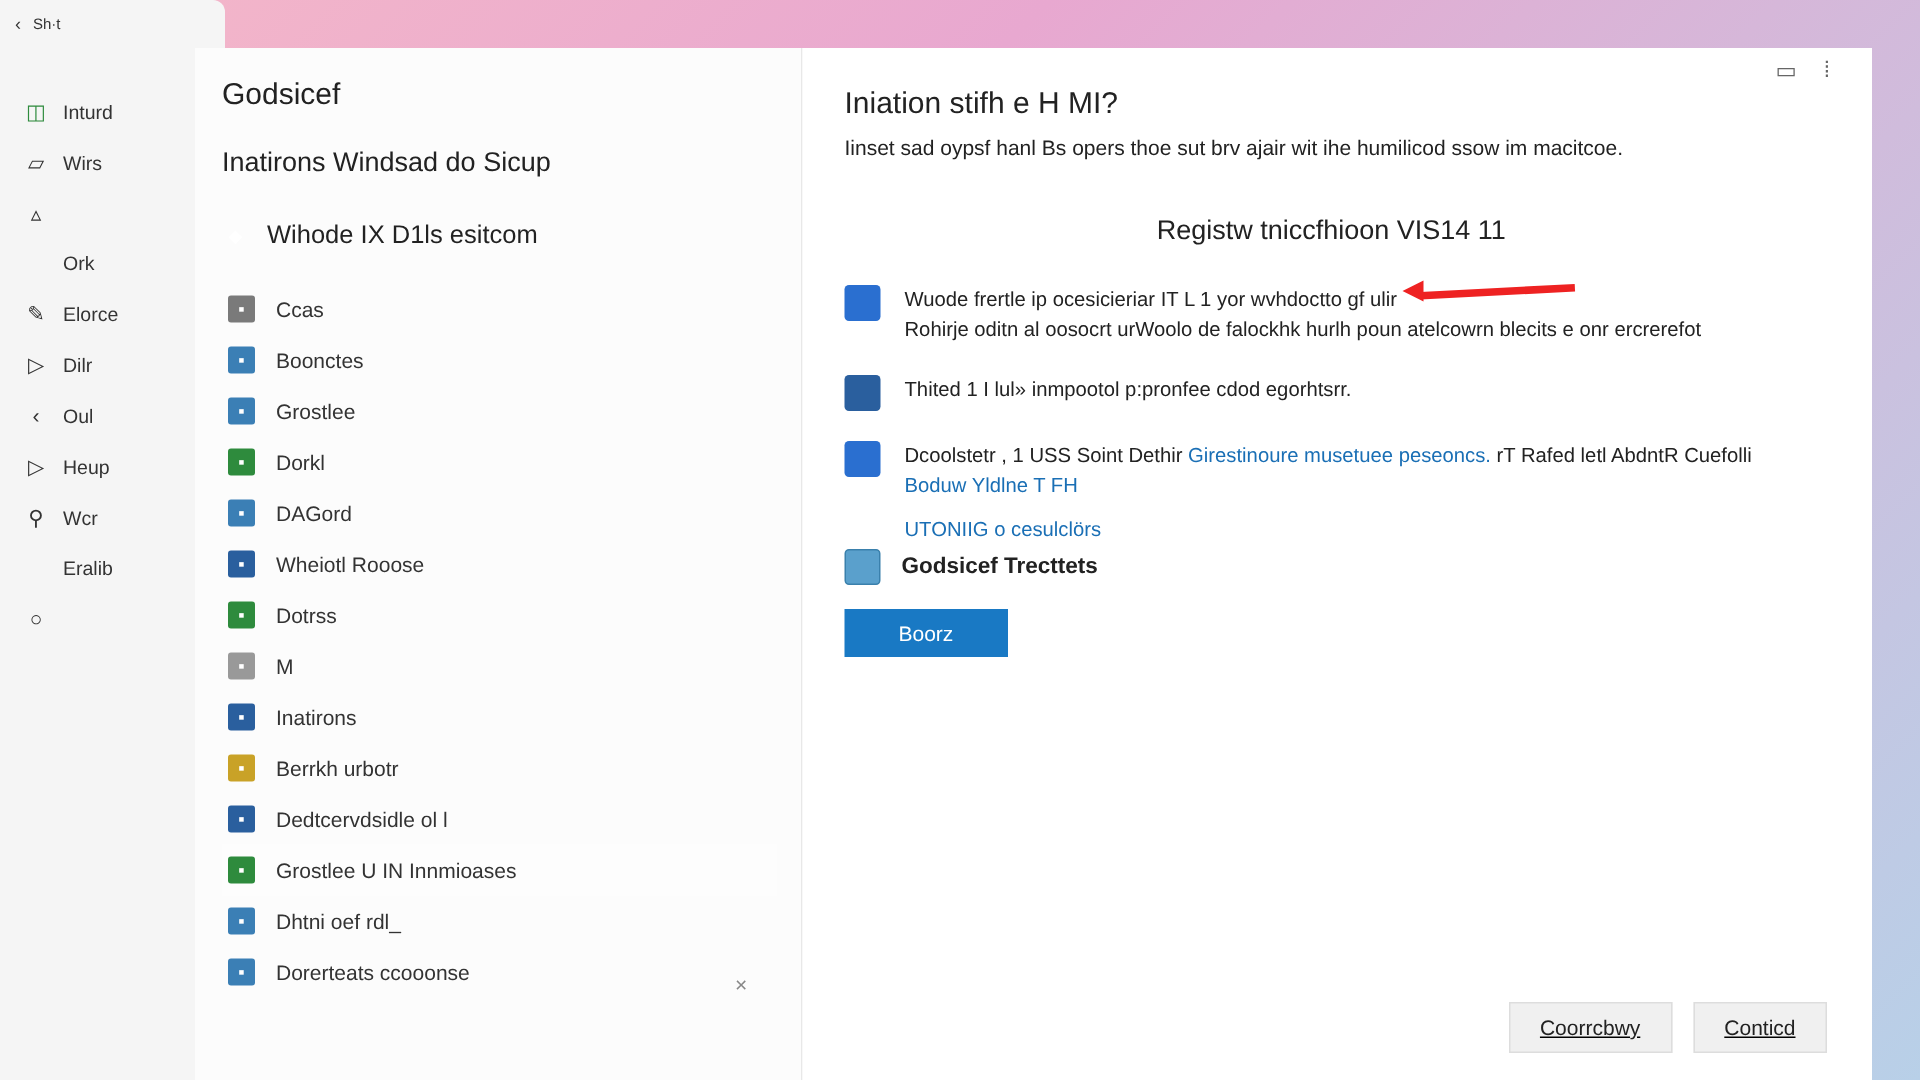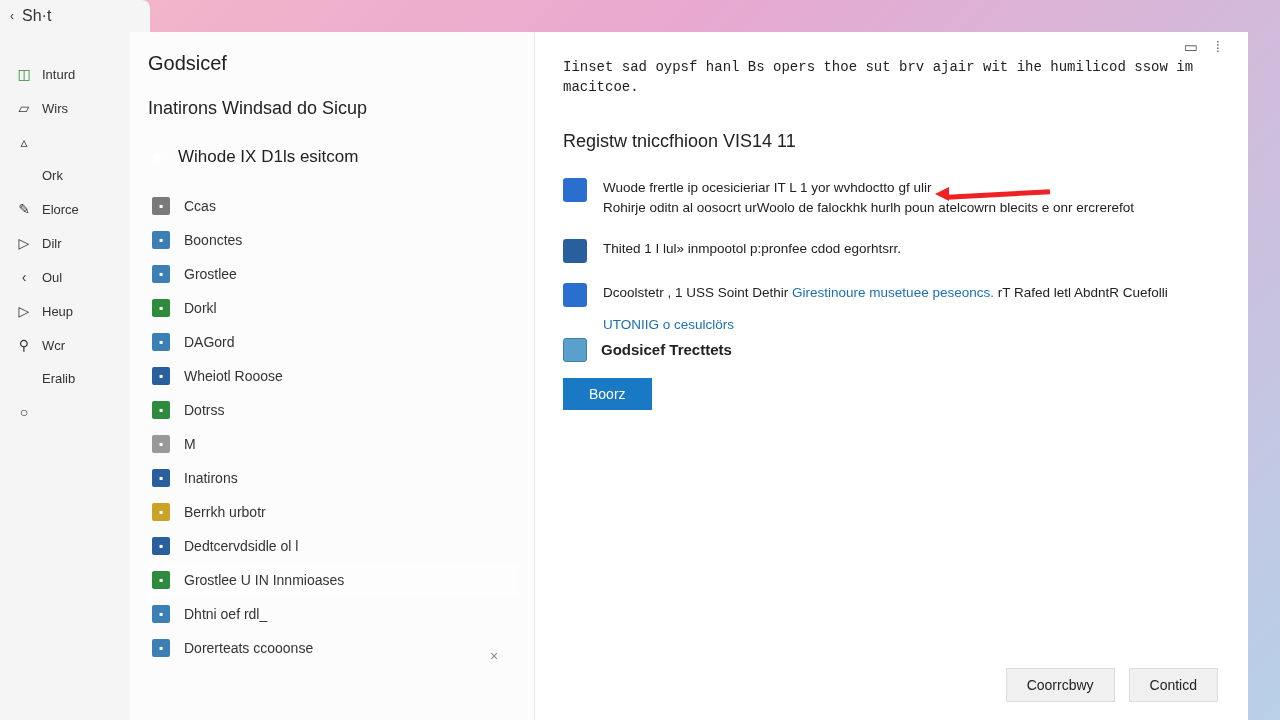--- a/index.html
+++ b/index.html
@@ -20,21 +20,21 @@
   left: 0; top: 0;
   width: 150px; height: 32px;
   background: #f5f5f5;
   border-radius: 0 8px 0 0;
   display: flex;
   align-items: center;
   padding: 0 10px;
   gap: 8px;
 }
 .tabbar .back { font-size: 12px; color: #333; }
-.tabbar .tablabel { font-size: 16px; color: #333; }
+.tabbar .tablabel { font-size: 10px; color: #333; }
 
 .window-controls {
   position: absolute;
   right: 6px; top: 6px;
   display: flex; gap: 20px;
 }
 .window-controls span { font-size: 13px; color: #555; }
 
 
 .leftnav {
@@ -79,22 +79,22 @@
 .right {
   flex: 1;
   background: #fff;
   position: relative;
   padding: 26px 36px 0 28px;
 }
 .right-utilities { position: absolute; right: 28px; top: 6px; display: flex; gap: 18px; }
 .right-utilities span { color: #666; font-size: 15px; }
 
 .panel-title { font-size: 20px; color: #222; margin-bottom: 8px; }
-.panel-desc { font-size: 14px; color: #222; margin-bottom: 34px; line-height: 1.4; font-family: Liberation Mono, monospace; }
-.section-title { font-size: 18px; color: #222; margin-bottom: 26px; }
+.panel-desc { font-size: 14px; color: #222; margin-bottom: 34px; line-height: 1.4; }
+.section-title { font-size: 18px; color: #222; margin-bottom: 26px; text-align: center; }
 
 .info-block { display: flex; gap: 16px; margin-bottom: 20px; }
 .info-icon { width: 24px; height: 24px; border-radius: 3px; flex-shrink: 0; }
 .info-text { font-size: 13.5px; color: #222; line-height: 1.5; }
 .info-text .title-line { font-weight: 400; }
 .info-text .link { color: #1a6fb5; }
 
 .arrow {
   position: absolute;
   left: 400px; top: 155px;
@@ -103,27 +103,27 @@
 .arrow-line { position: absolute; left: 12px; top: 5px; width: 103px; height: 5px; background: #e22; transform: rotate(-3deg); }
 .arrow-head { position: absolute; left: 0; top: 0; width: 0; height: 0; border-right: 14px solid #e22; border-top: 7px solid transparent; border-bottom: 7px solid transparent; }
 
 .link-standalone { font-size: 13.5px; color: #1a6fb5; margin: -10px 0 4px 40px; display: block; }
 
 .wh-block { display: flex; gap: 14px; align-items: center; margin: 6px 0 16px 0; }
 .wh-label { font-size: 15px; font-weight: 600; color: #222; }
 
 .primary-btn {
   background: #1979c4; color: #fff; border: none;
-  padding: 8px 26px; font-size: 14px; cursor: pointer;
+  padding: 8px 36px; font-size: 14px; cursor: pointer;
   margin-left: 0;
 }
 
 .footer-btns {
   position: absolute; right: 30px; bottom: 18px;
-  display: flex; gap: 14px;
+  display: flex; gap: 14px; text-decoration: underline;
 }
 .footer-btn {
   background: #f0f0f0; border: 1px solid #ddd;
   padding: 8px 20px; font-size: 14px; color: #222; cursor: pointer;
 }
 </style>
 </head>
 <body>
 
 <div class="tabbar">
@@ -254,20 +254,21 @@
       </div>
   </div>
   <span class="close-x">×</span>
 
   <div class="right">
     <div class="right-utilities">
       <span>▭</span>
       <span>⁞</span>
     </div>
 
+    <div class="panel-title">Iniation stifh e H MI?</div>
     <div class="panel-desc">Iinset sad oypsf hanl Bs opers thoe sut brv ajair wit ihe humilicod ssow im macitcoe.</div>
     <div class="section-title">Registw tniccfhioon VIS14 11</div>
 
     <div class="arrow">
       <div class="arrow-line"></div>
         <div class="arrow-head"></div>
     </div>
 
     <div id="info-list">
         <div class="info-block">
@@ -280,20 +281,21 @@
         <div class="info-block">
           <div class="info-icon" style="background: rgb(42, 95, 158);"></div>
           <div class="info-text">
             <div class="title-line">Thited 1 I lul» inmpootol  p:pronfee cdod egorhtsrr.</div>
           </div>
         </div>
         <div class="info-block">
           <div class="info-icon" style="background: rgb(42, 111, 208);"></div>
           <div class="info-text">
             <div class="title-line">Dcoolstetr , 1 USS Soint Dethir <span class="link">Girestinoure musetuee</span> <span class="link">peseoncs.</span> rT Rafed letl  AbdntR  Cuefolli</div>
+            <div class="link">Boduw Yldlne T FH</div>
           </div>
         </div>
       </div>
 
     <a class="link-standalone">UTONIIG o cesulclörs</a>
 
     <div class="wh-block">
       <span class="info-icon" style="background:#5aa0cc;border:1px solid #3a80ac;"></span>
       <span class="wh-label">Godsicef Trecttets</span>
     </div>

